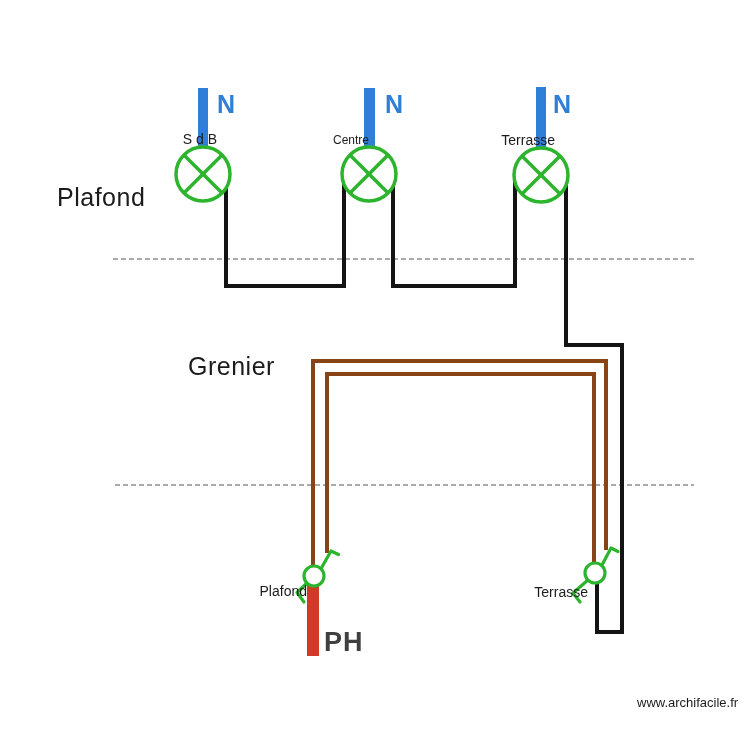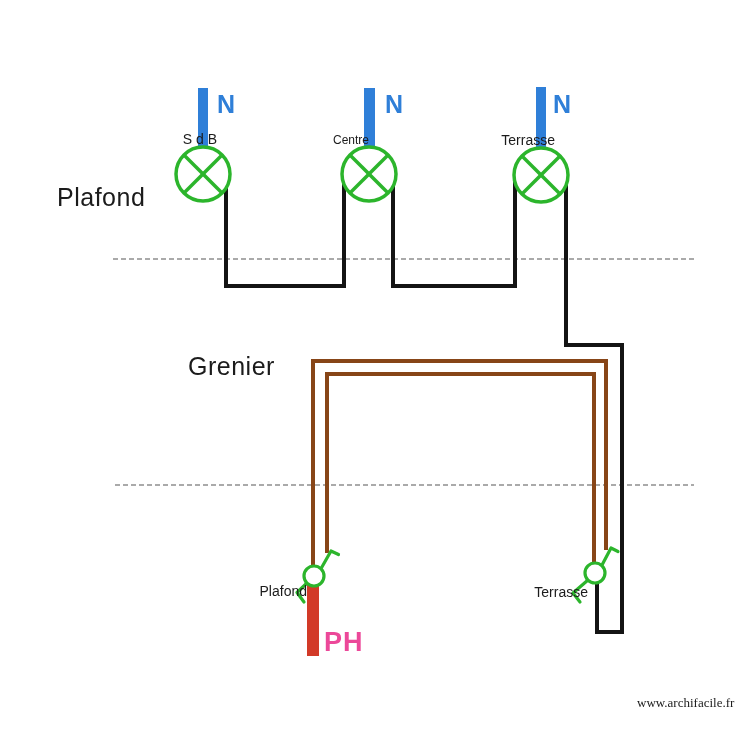--- a/index.html
+++ b/index.html
@@ -10,21 +10,21 @@
   #wiring-svg{position:absolute;left:0;top:0;}
   .lbl{
     position:absolute;white-space:nowrap;line-height:1;
     transform:translateY(-52%);color:#1b1b1b;
   }
   .lbl.r{transform:translate(-100%,-52%);}
   .zone{font-size:25px;letter-spacing:0.5px;}
   .small{font-size:14px;margin-left:23px;}
   .nlab{font-weight:bold;font-size:25px;}
   .phlab{font-weight:bold;font-size:27px;letter-spacing:1px;}
-  .footer{font-size:13px;font-family:Liberation Serif, serif;}
+  .footer{font-size:13px;}
 </style>
 </head>
 <body>
 
 <div id="stage">
   <svg id="wiring-svg" width="750" height="750" viewBox="0 0 750 750">
       <line x1="113" y1="259" x2="694" y2="259" stroke="#8e8e8e" stroke-width="1.4" stroke-dasharray="5,3"></line>
       <line x1="115" y1="485" x2="694" y2="485" stroke="#8e8e8e" stroke-width="1.4" stroke-dasharray="5,3"></line>
       <polyline points="226,186 226,286 344,286 344,185" fill="none" stroke="#141414" stroke-width="4" stroke-linecap="square" stroke-linejoin="miter"></polyline>
       <polyline points="393,186 393,286 515,286 515,183" fill="none" stroke="#141414" stroke-width="4" stroke-linecap="square" stroke-linejoin="miter"></polyline>
@@ -49,21 +49,21 @@
       <circle cx="314" cy="576" r="10" fill="#ffffff" stroke="#2cb52c" stroke-width="3.2"></circle>
       <polyline points="601.5,566 611,548 618,551.5" fill="none" stroke="#2cb52c" stroke-width="3.2" stroke-linecap="round" stroke-linejoin="round"></polyline>
       <polyline points="588,580 573,593 580,602" fill="none" stroke="#2cb52c" stroke-width="3.2" stroke-linecap="round" stroke-linejoin="round"></polyline>
       <circle cx="595" cy="573" r="10" fill="#ffffff" stroke="#2cb52c" stroke-width="3.2"></circle>
     </svg>
 
   <span class="lbl zone" style="left: 57px; top: 198px; font-size: 25px;">Plafond</span>
   <span class="lbl zone" style="left: 188px; top: 367px; font-size: 25px;">Grenier</span>
 
   <span class="lbl footer" style="left: 637px; top: 703px; font-size: 13px;">www.archifacile.fr</span>
-<span class="lbl phlab" style="left: 324px; top: 643px; font-size: 27px; color: #ec4899;">PH</span>
+<span class="lbl phlab" style="left: 324px; top: 643px; font-size: 27px; color: #404040;">PH</span>
     <span class="lbl nlab" style="left: 217px; top: 105px; font-size: 25px; color: rgb(47, 127, 216);">N</span>
     <span class="lbl small r" style="left: 194px; top: 139px; font-size: 14px;">S d B</span>
     <span class="lbl nlab" style="left: 385px; top: 105px; font-size: 25px; color: rgb(47, 127, 216);">N</span>
     <span class="lbl small r" style="left: 346px; top: 140px; font-size: 12px;">Centre</span>
     <span class="lbl nlab" style="left: 553px; top: 105px; font-size: 25px; color: rgb(47, 127, 216);">N</span>
     <span class="lbl small r" style="left: 532px; top: 140px; font-size: 14px;">Terrasse</span>
     <span class="lbl small r" style="left: 284px; top: 591px; font-size: 14px;">Plafond</span>
     <span class="lbl small r" style="left: 565px; top: 592px; font-size: 14px;">Terrasse</span>
   </div>
 

